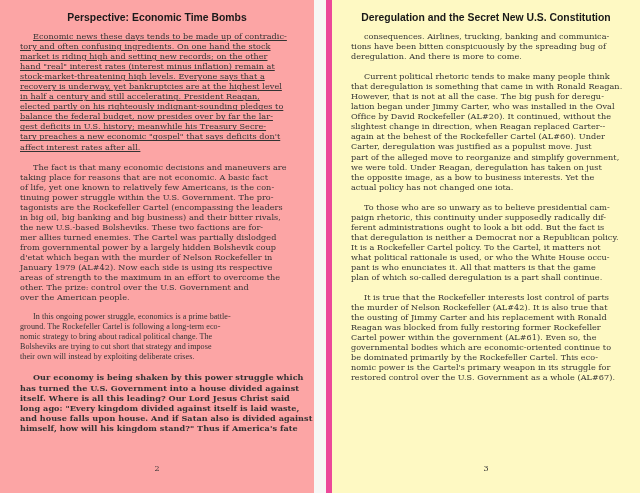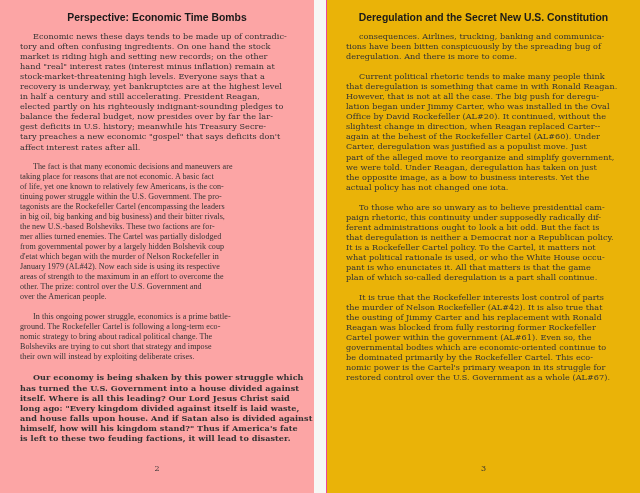--- a/index.html
+++ b/index.html
@@ -6,21 +6,21 @@
   body {
     width: 640px; height: 493px; overflow: hidden;
     background: #f7f7f5;
     font-family: "DejaVu Serif", serif;
     color: #2a2a2a;
     position: relative;
   }
   .spread { position: absolute; left: 0; top: 0; width: 640px; height: 493px; display: flex; }
   .page { position: relative; width: 320px; height: 493px; box-sizing: border-box; }
   .page.left { background: #fca5a5; }
-  .page.right { background: #eab308; border-left: 1px solid #ec4899; margin-left: 12px; }
+  .page.right { background: #fef9c3; border-left: 6px solid #ec4899; margin-left: 12px; }
   .heading {
     font-family: "Liberation Sans", sans-serif;
     font-weight: bold;
     font-size: 10.4px;
     text-align: center;
     color: #1a1a1a;
     position: absolute; top: 12px; left: 0; right: 0;
   }
   .body-text {
     position: absolute;
@@ -39,35 +39,35 @@
     text-align: center; font-size: 8px; color: #333;
   }
 </style>
 </head>
 <body>
 
 <div class="spread">
   <div class="page left">
     <div class="heading">Perspective:  Economic Time Bombs</div>
     <div class="body-text">
-        <div class="para" style="text-indent: 0px;">
+        <div class="para" style="text-indent: 0px; text-decoration: underline;">
           <span class="line">Economic news these days tends to be made up of contradic-</span>
           <span class="line">tory and often confusing ingredients.   On one hand the stock</span>
           <span class="line">market is riding high and setting new records; on the other</span>
           <span class="line">hand "real" interest rates (interest minus inflation) remain at</span>
           <span class="line">stock-market-threatening high levels.   Everyone says that a</span>
           <span class="line">recovery is underway, yet bankruptcies are at the highest level</span>
           <span class="line">in half a century and still accelerating.   President Reagan,</span>
           <span class="line">elected partly on his righteously indignant-sounding pledges to</span>
           <span class="line">balance the federal budget, now presides over by far the lar-</span>
           <span class="line">gest deficits in U.S. history; meanwhile his Treasury Secre-</span>
           <span class="line">tary preaches a new economic "gospel" that says deficits don't</span>
           <span class="line">affect interest rates after all.</span>
         </div>
-        <div class="para" style="text-indent: 0px; font-family: Liberation Serif, serif;">
+        <div class="para" style="text-indent: 0px;">
           <span class="line">The fact is that many economic decisions and maneuvers are</span>
           <span class="line">taking place for reasons that are not economic.   A basic fact</span>
           <span class="line">of life, yet one known to relatively few Americans, is the con-</span>
           <span class="line">tinuing power struggle within the U.S. Government.   The pro-</span>
           <span class="line">tagonists are the Rockefeller Cartel (encompassing the leaders</span>
           <span class="line">in big oil, big banking and big business) and their bitter rivals,</span>
           <span class="line">the new U.S.-based Bolsheviks.   These two factions are for-</span>
           <span class="line">mer allies turned enemies.  The Cartel was partially dislodged</span>
           <span class="line">from governmental power by a largely hidden Bolshevik coup</span>
           <span class="line">d'etat which began with the murder of Nelson Rockefeller in</span>
@@ -83,21 +83,20 @@
           <span class="line">Bolsheviks are trying to cut short that strategy and impose</span>
           <span class="line">their own will instead by exploiting deliberate crises.</span>
         </div>
         <div class="para" style="text-indent: 0px; font-weight: bold;">
           <span class="line">Our economy is being shaken by this power struggle which</span>
           <span class="line">has turned the U.S. Government into a house divided against</span>
           <span class="line">itself.   Where is all this leading?   Our Lord Jesus Christ said</span>
           <span class="line">long ago:   "Every kingdom divided against itself is laid waste,</span>
           <span class="line">and house falls upon house.   And if Satan also is divided against</span>
           <span class="line">himself, how will his kingdom stand?"   Thus if America's fate</span>
-          <span class="line">is left to these two feuding factions, it will lead to disaster.</span>
         </div>
       </div>
     <div class="page-number">2</div>
   </div>
   <div class="page right">
     <div class="heading">Deregulation and the Secret New U.S. Constitution</div>
     <div class="body-text">
         <div class="para" style="text-indent: 0px;">
           <span class="line">consequences.   Airlines, trucking, banking and communica-</span>
           <span class="line">tions have been bitten conspicuously by the spreading bug of</span>

